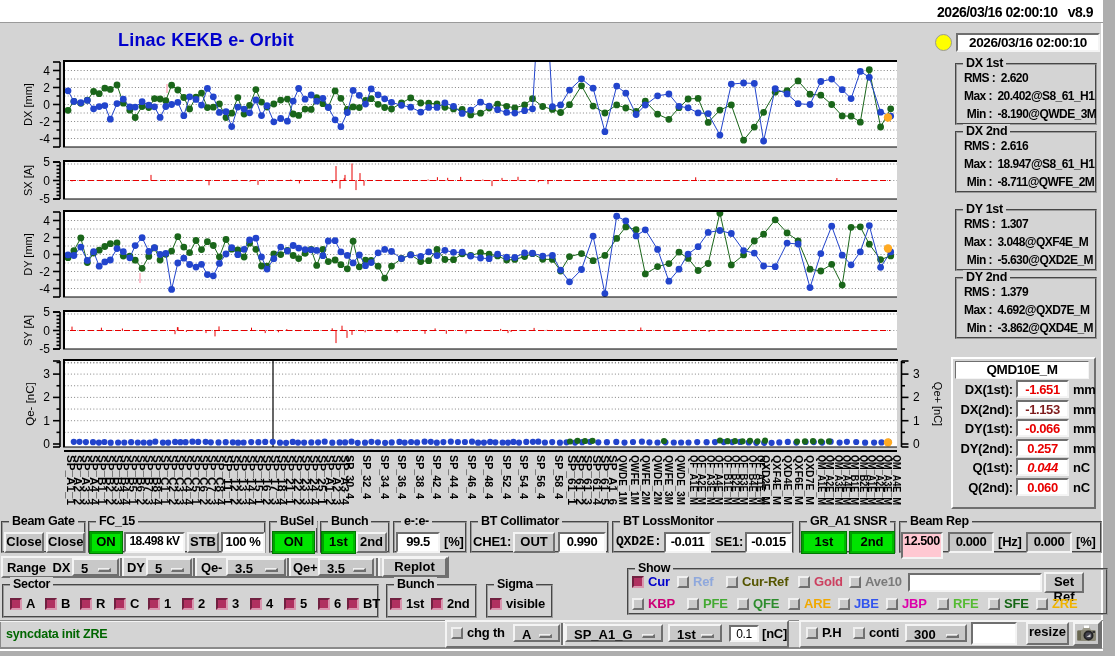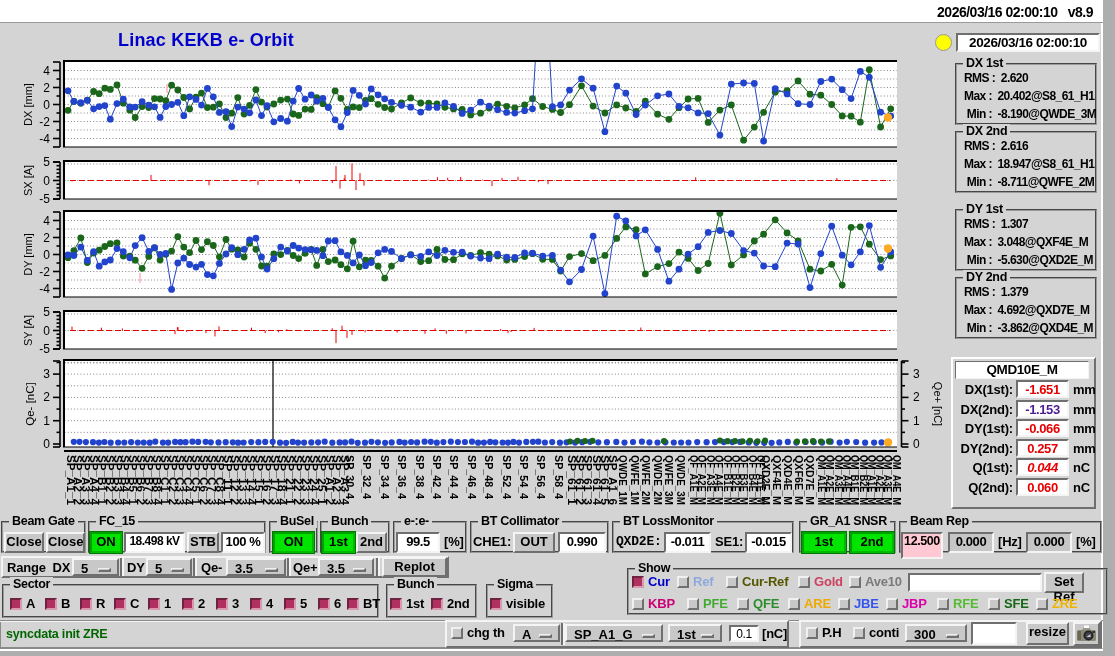--- a/index.html
+++ b/index.html
@@ -983,21 +983,21 @@
     <div class="sbrow" style="top:6px;">RMS :&nbsp; 1.379</div>
     <div class="sbrow" style="top:24px;">Max :&nbsp; 4.692@QXD7E_M</div>
     <div class="sbrow" style="top:42px;">&nbsp;Min :&nbsp; -3.862@QXD4E_M</div>
   </div>
 <div class="panel" style="left:951px;top:357px;width:145px;height:152px;border-top-color:#fff;border-left-color:#fff;"></div>
 <div class="inp" style="left:955px;top:361px;width:134px;height:18px;font-size:13.5px;line-height:15px;border-width:1px;">QMD10E_M</div>
 <div class="lbl" style="left:955px;top:382px;width:58px;text-align:right;">DX(1st):</div>
 <div class="inp" style="left:1016px;top:380px;width:53px;height:18px;color:#e80000;line-height:15px;">-1.651</div>
 <div class="lbl" style="left:1073px;top:382px;">mm</div>
 <div class="lbl" style="left:955px;top:401.5px;width:58px;text-align:right;">DX(2nd):</div>
-<div class="inp" style="left:1016px;top:399.5px;width:53px;height:18px;color:#4c1d95;line-height:15px;">-1.153</div>
+<div class="inp" style="left:1016px;top:399.5px;width:53px;height:18px;color:#7f1d1d;line-height:15px;">-1.153</div>
 <div class="lbl" style="left:1073px;top:401.5px;">mm</div>
 <div class="lbl" style="left:955px;top:421.0px;width:58px;text-align:right;">DY(1st):</div>
 <div class="inp" style="left:1016px;top:419.0px;width:53px;height:18px;color:#e80000;line-height:15px;">-0.066</div>
 <div class="lbl" style="left:1073px;top:421.0px;">mm</div>
 <div class="lbl" style="left:955px;top:440.5px;width:58px;text-align:right;">DY(2nd):</div>
 <div class="inp" style="left:1016px;top:438.5px;width:53px;height:18px;color:#e80000;line-height:15px;">0.257</div>
 <div class="lbl" style="left:1073px;top:440.5px;">mm</div>
 <div class="lbl" style="left:955px;top:460.0px;width:58px;text-align:right;">Q(1st):</div>
 <div class="inp" style="left:1016px;top:458.0px;width:53px;height:18px;color:#e80000;line-height:15px;font-style:italic;">0.044</div>
 <div class="lbl" style="left:1073px;top:460.0px;">nC</div>

